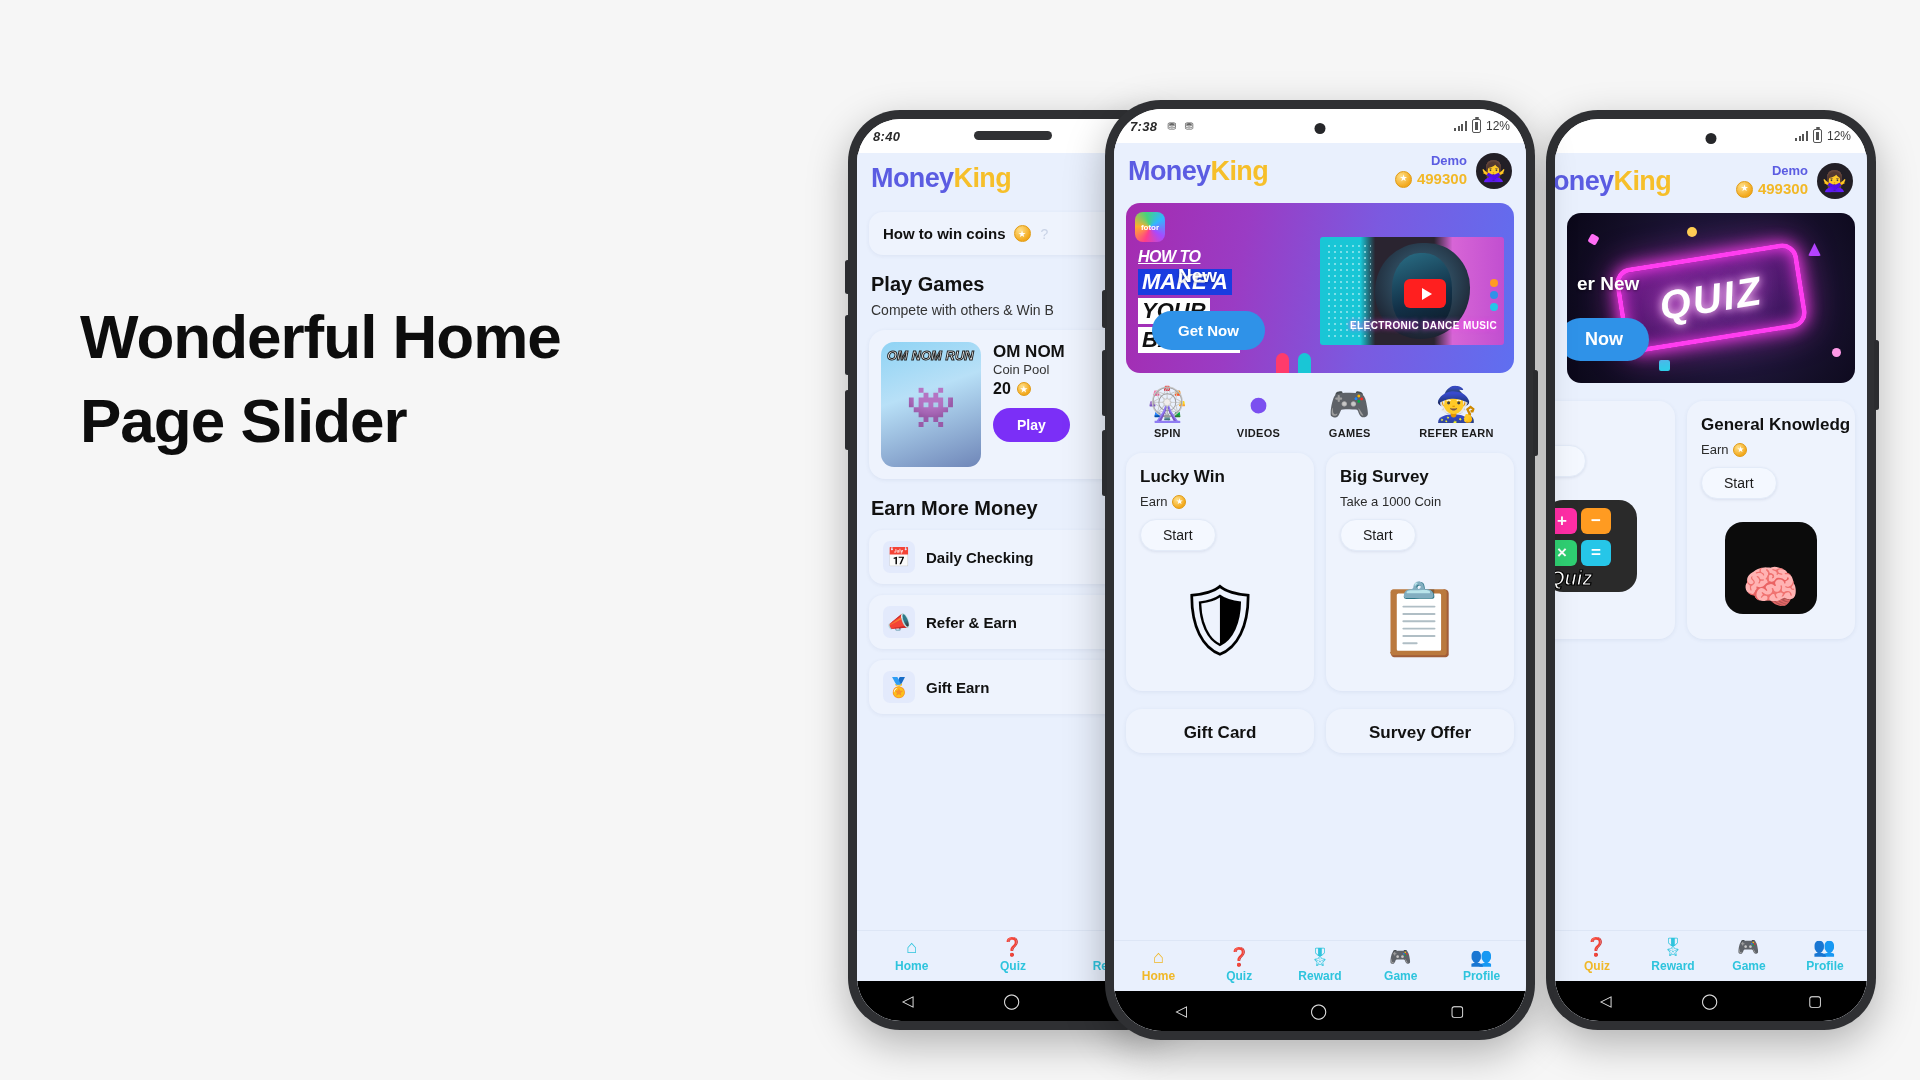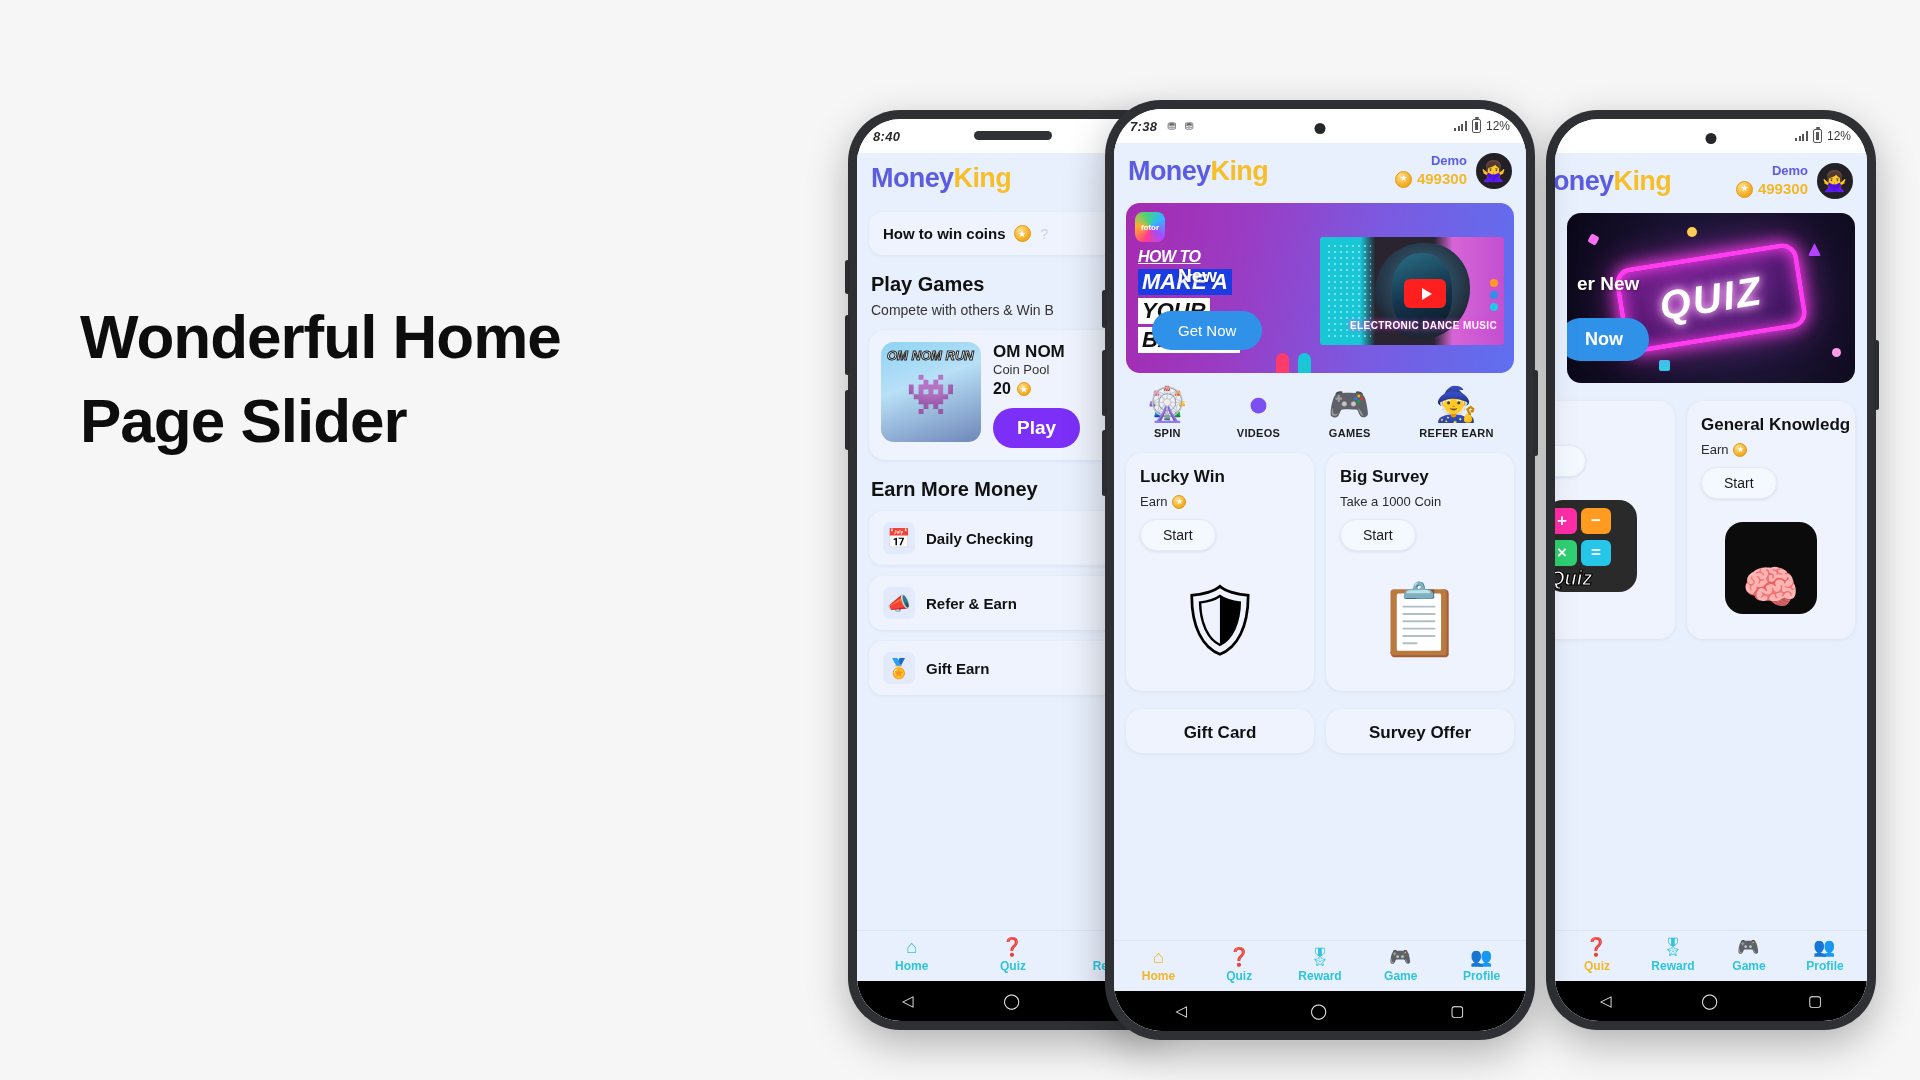--- a/index.html
+++ b/index.html
@@ -98,21 +98,21 @@
   .fotor { position:absolute; left:9px; top:9px; width:30px;height:30px;border-radius:8px;
     background:conic-gradient(from 200deg,#ff3d8a,#ffb02e,#46d37d,#33b6ff,#a64bff,#ff3d8a);
     display:flex;align-items:center;justify-content:center;color:#fff;font-size:8px;font-weight:700;}
   .bn-text { position:absolute; left:12px; top:45px; width:150px; }
   .bn-l1 { font-style:italic;font-weight:800;font-size:16px;color:#fff;letter-spacing:-.5px;text-decoration:underline;}
   .bn-l2 { font-style:italic;font-weight:800;font-size:22px;color:#fff;background:#1a3ce0;display:inline-block;padding:0 4px;margin-top:3px;}
   .bn-l3 { font-style:italic;font-weight:800;font-size:22px;color:#111;background:#fff;display:inline-block;padding:0 4px;margin-top:3px;}
   .bn-l4 { font-style:italic;font-weight:800;font-size:22px;color:#111;background:#fff;display:inline-block;padding:0 4px;margin-top:3px;}
   .bn-new { position:absolute; left:52px; top:62px; color:#fff; font-size:19px; font-weight:700; text-shadow:0 1px 3px rgba(0,0,0,.35); }
   .bn-btn { position:absolute; left:26px; top:108px; background:#2f92e8;color:#fff;
-    font-size:15px;font-weight:400;border-radius:22px;padding:11px 26px;border:none;cursor:pointer; }
+    font-size:15px;font-weight:700;border-radius:22px;padding:11px 26px;border:none;cursor:pointer; }
   .bn-img { position:absolute; right:10px; top:34px; width:184px;height:108px;border-radius:3px;
     background:linear-gradient(90deg,#19c6d6 0%,#19c6d6 22%, #2a2430 30%, #2a2430 62%, #d765d6 72%, #c14fd0 100%);
     overflow:hidden; }
   .bn-img .halo { position:absolute;left:55px;top:6px;width:95px;height:96px;border-radius:50% 46% 52% 48%;
     background:radial-gradient(circle at 50% 40%, #3e6e86, #1c2230 78%); }
   .bn-img .face { position:absolute;left:72px;top:16px;width:60px;height:76px;border-radius:46% 46% 40% 40%;
     background:linear-gradient(160deg,#2a6f86,#123047 60%,#0d1a26); }
   .bn-img .dots { position:absolute;left:6px;top:6px;width:45px;height:96px;
     background-image:radial-gradient(#bdeff5 1px, transparent 1.2px); background-size:6px 6px; opacity:.6;}
   .bn-img .yt { position:absolute;left:84px;top:42px;width:42px;height:29px;border-radius:6px;background:#ff1f1f;
@@ -153,31 +153,31 @@
 
   
   .howwin { margin:10px 12px 0 12px; background:#eef3fd; border-radius:14px; padding:13px 14px;
     display:flex; align-items:flex-end; gap:8px; box-shadow:0 1px 4px rgba(40,60,110,.07); }
   .howwin .t { font-size:15px; font-weight:800; color:#111; white-space:nowrap;}
   .howwin .q { color:#c9d3e6; font-size:14px; margin-left:2px;}
   .sect-h { margin:18px 14px 0 14px; font-size:20px; font-weight:800; color:#111; }
   .sect-s { margin:6px 14px 0 14px; font-size:14px; color:#333; white-space:nowrap; }
   .gamecard { margin:12px 12px 0 12px; background:#eef3fd; border-radius:16px; padding:12px;
     display:flex; gap:12px; box-shadow:0 1px 4px rgba(40,60,110,.08); }
-  .gamecard .thumb { width:100px;height:100px;border-radius:13px;flex:none;
+  .gamecard .thumb { width:100px;height:125px;border-radius:13px;flex:none;
     background:linear-gradient(160deg,#8fd3f4 0%, #b8e0f7 40%, #6f86b8 100%); position:relative; overflow:hidden;}
   .gamecard .thumb .nom { position:absolute;left:50%;top:52%;transform:translate(-50%,-50%);font-size:40px;}
   .gamecard .thumb .ttl { position:absolute;left:6px;top:6px;font-size:13px;font-weight:900;color:#fff;
     -webkit-text-stroke:1px #222; font-style:italic; }
   .gamecard .gi { min-width:0; }
   .gamecard .gname { font-size:17px;font-weight:800;color:#111;white-space:nowrap;}
   .gamecard .cp { font-size:13px;color:#333;}
   .gamecard .cv { font-size:16px;font-weight:700;color:#111;margin-top:3px;display:flex;align-items:center;gap:6px;}
   .playbtn { margin-top:10px; background:#7b2ff7; color:#fff; border:none; border-radius:20px;
-    padding:9px 24px; font-size:19px; font-weight:700; cursor:pointer; white-space:nowrap;}
+    padding:9px 24px; font-size:14px; font-weight:700; cursor:pointer; white-space:nowrap;}
   .earnlist { margin:10px 12px 0 12px; }
   .earnrow { background:#eef3fd;border-radius:14px;padding:11px 14px;margin-bottom:11px;
     display:flex;align-items:center;gap:11px;box-shadow:0 1px 4px rgba(40,60,110,.07);}
   .earnrow .ico { width:32px;height:32px;border-radius:7px;background:#e3eafc;display:flex;
     align-items:center;justify-content:center;font-size:19px;flex:none;}
   .earnrow .t { font-size:15px;font-weight:800;color:#111;white-space:nowrap;}
 
   
   .quizbanner { margin:6px 12px 0 12px; height:170px; border-radius:14px; position:relative; overflow:hidden;
     background:radial-gradient(circle at 55% 50%, #2a1f4e 0%, #130e26 70%, #0a0718 100%); }

